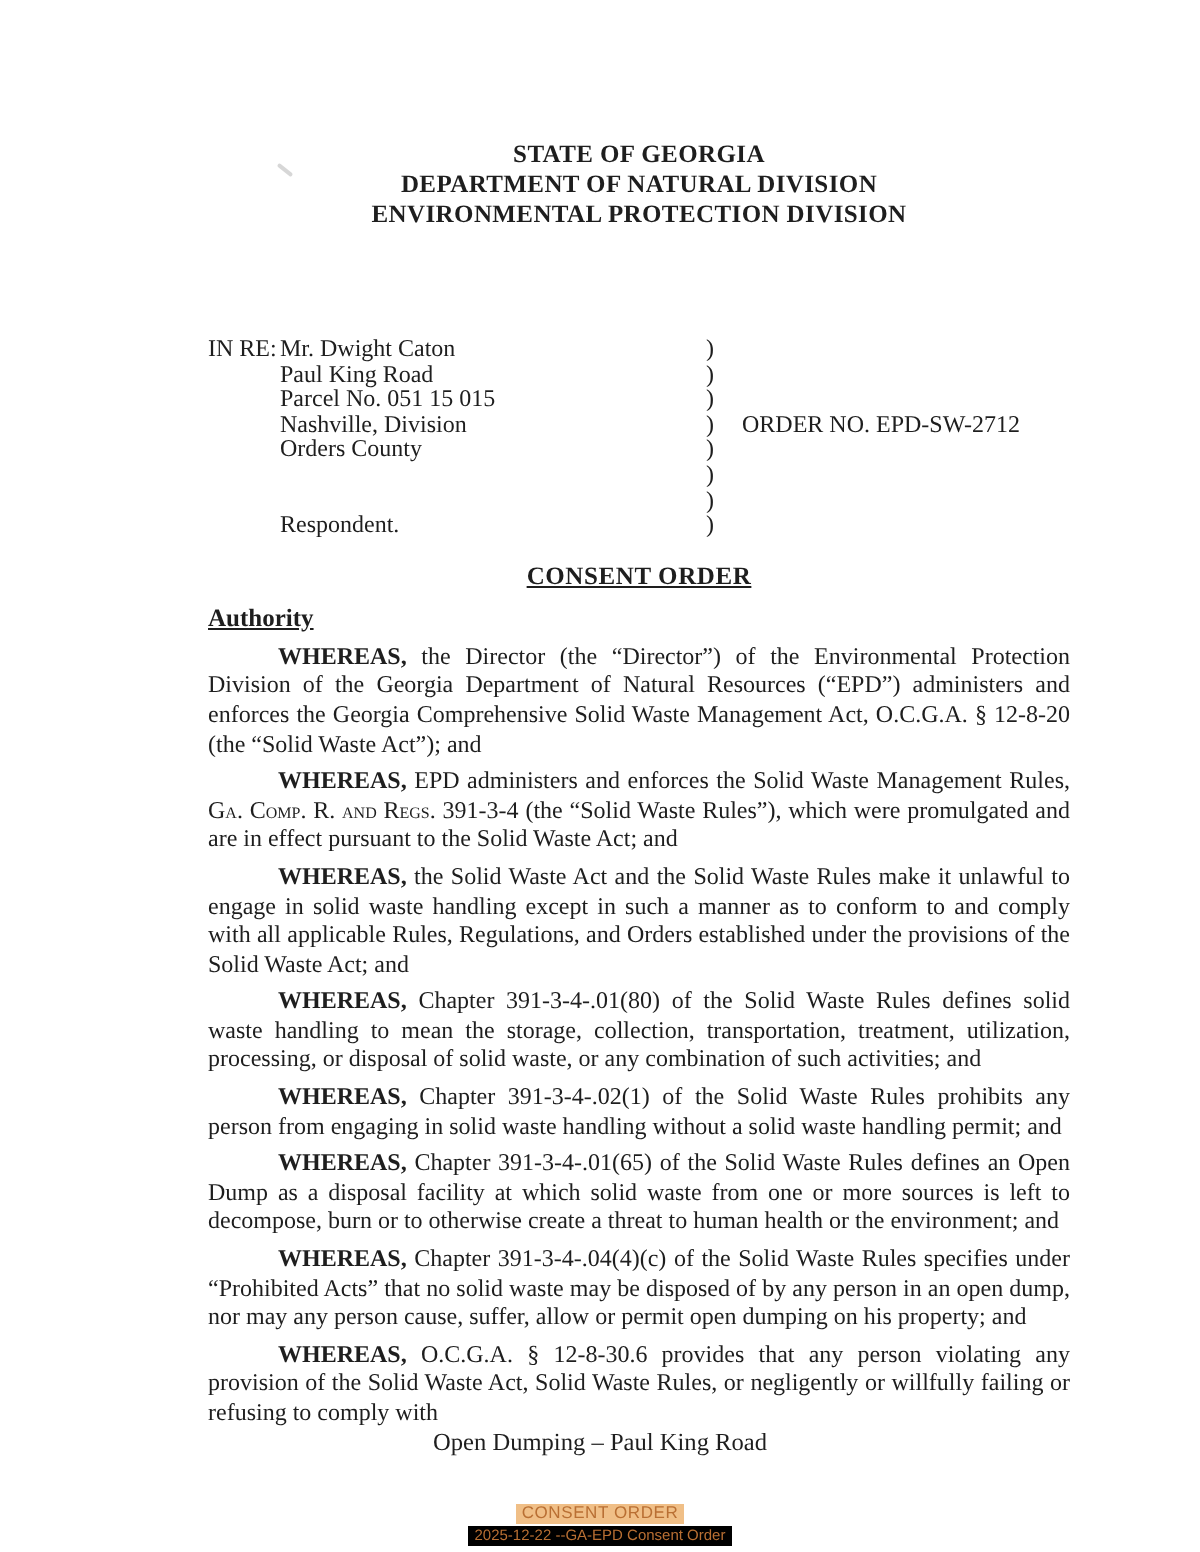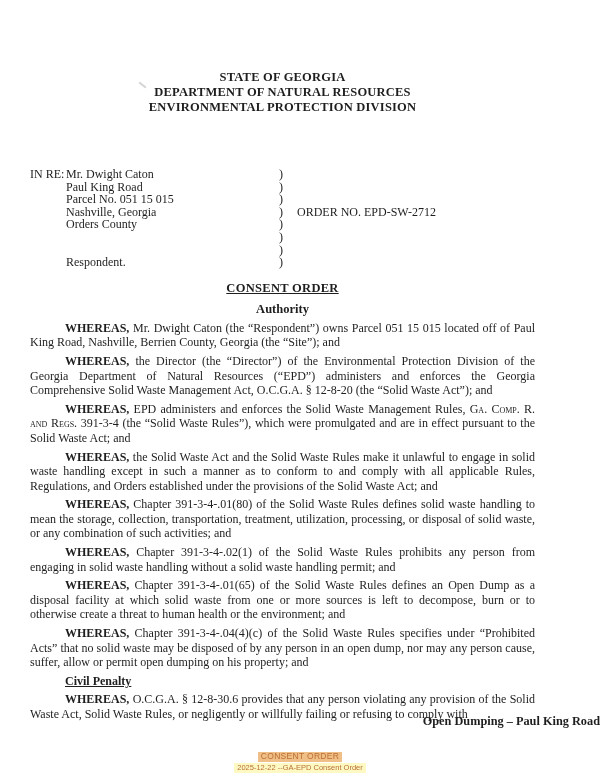--- a/index.html
+++ b/index.html
@@ -7,21 +7,21 @@
     width:600px;height:776px;
     background:#ffffff;
     position:relative;
     overflow:hidden;
     font-family:"Liberation Serif", serif;
     color:#1e1e1e;
     -webkit-font-smoothing:antialiased;
   }
   .page{
     position:absolute;inset:0;
-    padding:0 65px 0 30px;
+    padding:0 65px 0 104px;
     box-sizing:border-box;
   }
   
   .letterhead{
     margin-top:70px;
     text-align:center;
     font-weight:bold;
     font-size:12.5px;
     line-height:15px;
     letter-spacing:.2px;
@@ -48,24 +48,25 @@
     text-align:center;
     font-weight:bold;
     font-size:12.5px;
     line-height:15px;
     text-decoration:underline;
     letter-spacing:.3px;
   }
   .section-heading{
     margin-top:6px;
     margin-bottom:0;
-    text-align:center;
+    text-align:left;
     font-weight:bold;
     font-size:12.5px;
     line-height:15px;
+    text-decoration:underline;
   }
   
   .body-text p{
     margin:4px 0 0 0;
     font-size:12px;
     line-height:14.6px;
     text-align:justify;
     text-indent:35px;
   }
   .lead{font-weight:bold;}
@@ -75,24 +76,23 @@
     text-align:center;
     font-weight:bold;
     font-size:12.5px;
     line-height:15px;
     text-decoration:underline;
     text-indent:0;
   }
   
   .page-footer{
     position:absolute;left:0;right:0;top:714px;
-    text-align:right;
+    text-align:center;
     font-size:12.3px;
     line-height:15px;
-    font-weight:bold;
   }
   
   .stamp{
     position:absolute;left:0;right:0;top:752px;
     text-align:center;
     font-family:"Liberation Sans", sans-serif;
     line-height:9px;
   }
   .stamp-pill{
     display:inline-block;
@@ -103,21 +103,21 @@
 </style>
 </head>
 <body>
 
 <div class="page">
 
   <div class="smudge"></div>
 
   <div class="letterhead">
     <div>STATE OF GEORGIA</div>
-    <div>DEPARTMENT OF NATURAL RESOURCES</div>
+    <div>DEPARTMENT OF NATURAL DIVISION</div>
     <div>ENVIRONMENTAL PROTECTION DIVISION</div>
   </div>
 
   <div class="caption">
     <div class="caption-row">
       <span class="col-label">IN RE:</span>
       <span class="col-party">Mr. Dwight Caton</span>
       <span class="col-paren">)</span>
     </div>
     <div class="caption-row">
@@ -125,21 +125,21 @@
       <span class="col-party">Paul King Road</span>
       <span class="col-paren">)</span>
     </div>
     <div class="caption-row">
       <span class="col-label"></span>
       <span class="col-party">Parcel No. 051 15 015</span>
       <span class="col-paren">)</span>
     </div>
     <div class="caption-row">
       <span class="col-label"></span>
-      <span class="col-party">Nashville, Georgia</span>
+      <span class="col-party">Nashville, Division</span>
       <span class="col-paren">)</span>
       <span class="col-order">ORDER NO. EPD-SW-2712</span>
     </div>
     <div class="caption-row">
       <span class="col-label"></span>
       <span class="col-party">Orders County</span>
       <span class="col-paren">)</span>
     </div>
     <div class="caption-row">
       <span class="col-label"></span>
@@ -156,34 +156,32 @@
       <span class="col-party">Respondent.</span>
       <span class="col-paren">)</span>
     </div>
   </div>
 
   <div class="doc-title">CONSENT ORDER</div>
 
   <div class="section-heading">Authority</div>
 
   <div class="body-text">
-    <p><span class="lead">WHEREAS,</span><span> Mr. Dwight Caton (the “Respondent”) owns Parcel 051 15 015 located off of Paul King Road, Nashville, Berrien County, Georgia (the “Site”); and</span></p>
     <p><span class="lead">WHEREAS,</span><span> the Director (the “Director”) of the Environmental Protection Division of the Georgia Department of Natural Resources (“EPD”) administers and enforces the Georgia Comprehensive Solid Waste Management Act, O.C.G.A. § 12-8-20 (the “Solid Waste Act”); and</span></p>
     <p><span class="lead">WHEREAS,</span><span> EPD administers and enforces the Solid Waste Management Rules, </span><span class="sc">Ga. Comp. R. and Regs.</span><span> 391-3-4 (the “Solid Waste Rules”), which were promulgated and are in effect pursuant to the Solid Waste Act; and</span></p>
     <p><span class="lead">WHEREAS,</span><span> the Solid Waste Act and the Solid Waste Rules make it unlawful to engage in solid waste handling except in such a manner as to conform to and comply with all applicable Rules, Regulations, and Orders established under the provisions of the Solid Waste Act; and</span></p>
     <p><span class="lead">WHEREAS,</span><span> Chapter 391-3-4-.01(80) of the Solid Waste Rules defines solid waste handling to mean the storage, collection, transportation, treatment, utilization, processing, or disposal of solid waste, or any combination of such activities; and</span></p>
     <p><span class="lead">WHEREAS,</span><span> Chapter 391-3-4-.02(1) of the Solid Waste Rules prohibits any person from engaging in solid waste handling without a solid waste handling permit; and</span></p>
     <p><span class="lead">WHEREAS,</span><span> Chapter 391-3-4-.01(65) of the Solid Waste Rules defines an Open Dump as a disposal facility at which solid waste from one or more sources is left to decompose, burn or to otherwise create a threat to human health or the environment; and</span></p>
     <p><span class="lead">WHEREAS,</span><span> Chapter 391-3-4-.04(4)(c) of the Solid Waste Rules specifies under “Prohibited Acts” that no solid waste may be disposed of by any person in an open dump, nor may any person cause, suffer, allow or permit open dumping on his property; and</span></p>
-    <p class="civil-heading">Civil Penalty</p>
     <p><span class="lead">WHEREAS,</span><span> O.C.G.A. § 12-8-30.6 provides that any person violating any provision of the Solid Waste Act, Solid Waste Rules, or negligently or willfully failing or refusing to comply with</span></p>
   </div>
 
   <div class="page-footer">
     <div>Open Dumping – Paul King Road</div>
   </div>
 
   <div class="stamp">
     <div class="stamp-l1"><span class="stamp-pill" style="background: rgb(240, 191, 135); color: rgb(185, 111, 51);">CONSENT ORDER</span></div>
-    <div class="stamp-l2"><span class="stamp-pill" style="background: #fef9c3; color: rgb(185, 111, 51);">2025-12-22 --GA-EPD Consent Order</span></div>
+    <div class="stamp-l2"><span class="stamp-pill" style="background: #000000; color: rgb(185, 111, 51);">2025-12-22 --GA-EPD Consent Order</span></div>
   </div>
 
 </div>
 
 </body></html>

